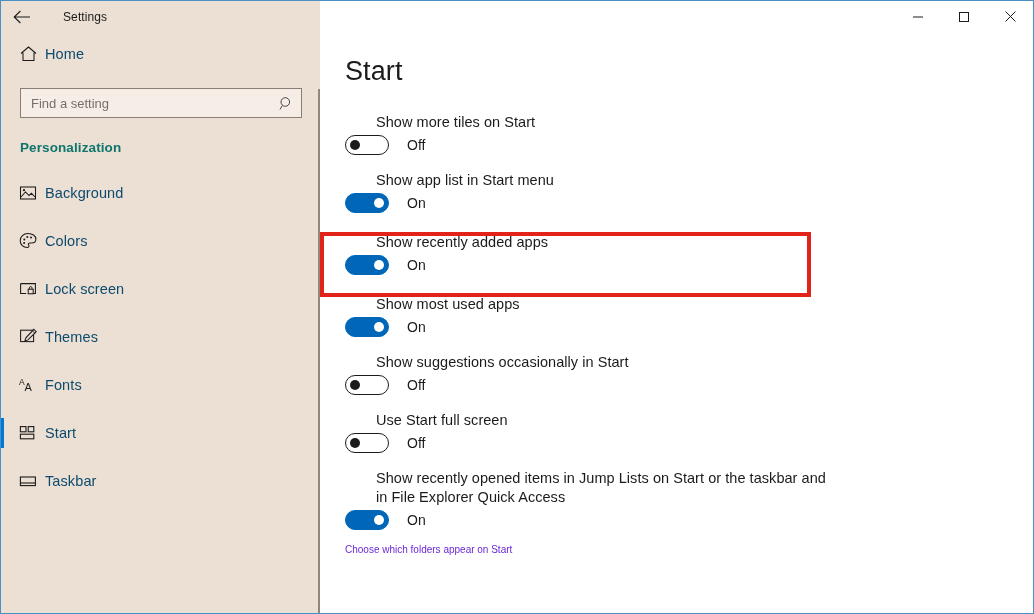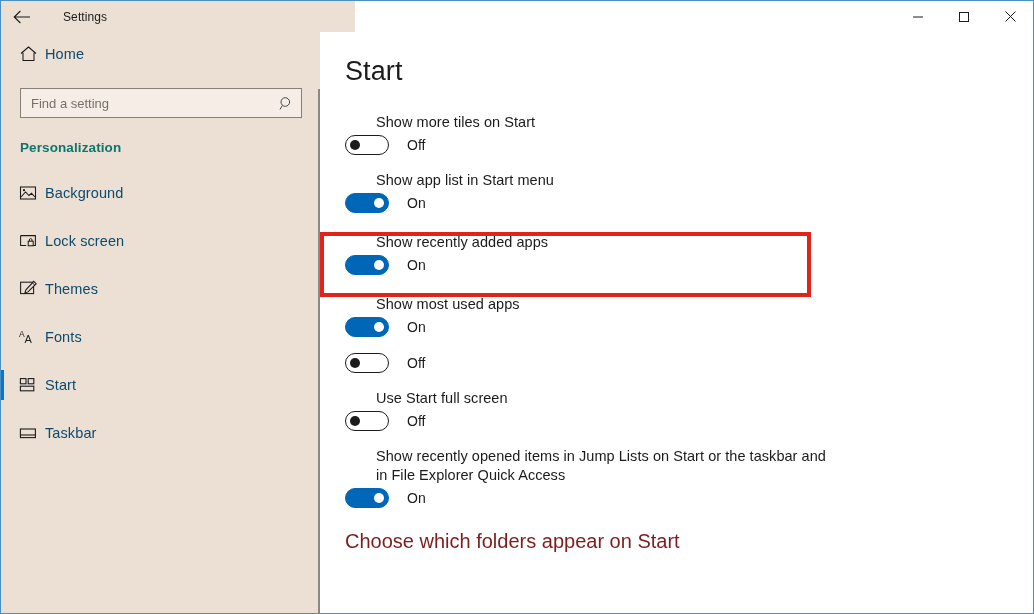--- a/index.html
+++ b/index.html
@@ -25,21 +25,21 @@
   .titlebar {
     position: absolute;
     top: 0; left: 0;
     width: 1032px;
     height: 31px;
     display: flex;
     align-items: center;
     z-index: 20;
   }
   .titlebar-left {
-    width: 354px;
+    width: 319px;
     height: 31px;
     background: #ecdfd3;
     display: flex;
     align-items: center;
   }
   .titlebar-right {
     flex: 1;
     height: 31px;
     background: #ffffff;
     display: flex;
@@ -211,25 +211,25 @@
     right: 4px; top: 50%;
     transform: translateY(-50%);
   }
   .toggle-state {
     font-size: 14px;
     color: #1b1b1b;
     margin-left: 18px;
   }
 
   .link {
-    font-size: 20px;
-    color: #7f1d1d;
+    font-size: 10px;
+    color: #6d28d9;
     text-decoration: none;
     display: inline-block;
-    margin-top: 16px;
+    margin-top: 8px;
   }
 
   
   .annotation {
     position: absolute;
     left: 319px;
     top: 231px;
     width: 491px;
     height: 65px;
     border: 4px solid #e2231a;
@@ -300,20 +300,32 @@
         <span class="nav-icon">
           <svg width="19" height="17" viewBox="0 0 19 17">
             <rect x="1.5" y="2" width="15" height="12" stroke="#1b1b1b" stroke-width="1.05" fill="none"></rect>
             <path d="M2 12 L6.5 7 L10 10.5 L12.5 8.3 L16 12" stroke="#1b1b1b" stroke-width="1.05" fill="none"></path>
             <circle cx="5" cy="5.2" r="1.1" fill="#1b1b1b"></circle>
           </svg>
         </span>
         <span class="nav-label">Background</span>
       </div>
 
+      <div class="nav-row">
+        <span class="nav-icon">
+          <svg width="19" height="18" viewBox="0 0 19 18">
+            <path d="M9 1.4 C4.4 1.4 1.2 4.6 1.2 8.7 C1.2 12.6 4.4 15.5 8.2 15.5 C9.6 15.5 10 14.8 10 14.1 C10 13.3 9.3 12.9 9.3 12.1 C9.3 11.4 9.9 10.9 10.7 10.9 L12.3 10.9 C15.1 10.9 16.9 9.3 16.9 7.2 C16.9 3.8 13.4 1.4 9 1.4 Z" stroke="#1b1b1b" stroke-width="1.05" fill="none"></path>
+            <circle cx="5.3" cy="7.4" r="1" fill="#1b1b1b"></circle>
+            <circle cx="8.3" cy="4.9" r="1" fill="#1b1b1b"></circle>
+            <circle cx="12" cy="5.6" r="1" fill="#1b1b1b"></circle>
+            <circle cx="5.1" cy="11" r="1" fill="#1b1b1b"></circle>
+          </svg>
+        </span>
+        <span class="nav-label">Colors</span>
+      </div>
 
       <div class="nav-row">
         <span class="nav-icon">
           <svg width="19" height="17" viewBox="0 0 19 17">
             <path d="M1.6 2.6 H16.4 V12.4 H10.6 M1.6 2.6 V12.4 H7.2" stroke="#1b1b1b" stroke-width="1.05" fill="none"></path>
             <rect x="9.2" y="8.2" width="5" height="4.6" stroke="#1b1b1b" stroke-width="1" fill="#ecdfd3"></rect>
             <path d="M10.4 8.2 V6.9 A1.3 1.3 0 0 1 13 6.9 V8.2" stroke="#1b1b1b" stroke-width="0.95" fill="none"></path>
           </svg>
         </span>
         <span class="nav-label">Lock screen</span>
@@ -404,20 +416,21 @@
       <div class="setting-label">Show most used apps</div>
       <div class="toggle-row">
         <div class="toggle on">
             <span class="knob"></span>
           </div>
         <div class="toggle-state">On</div>
       </div>
     </div>
 
     <div class="setting">
+      <div class="setting-label">Show suggestions occasionally in Start</div>
       <div class="toggle-row">
         <div class="toggle off">
             <span class="knob"></span>
           </div>
         <div class="toggle-state">Off</div>
       </div>
     </div>
 
     <div class="setting">
       <div class="setting-label">Use Start full screen</div>

